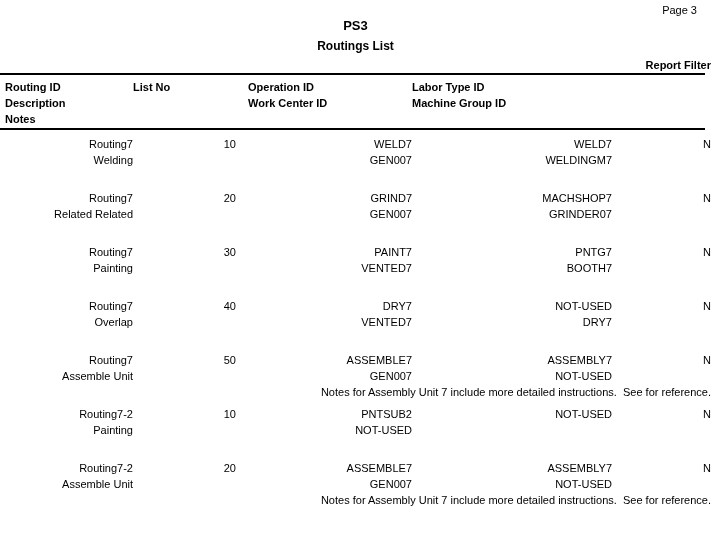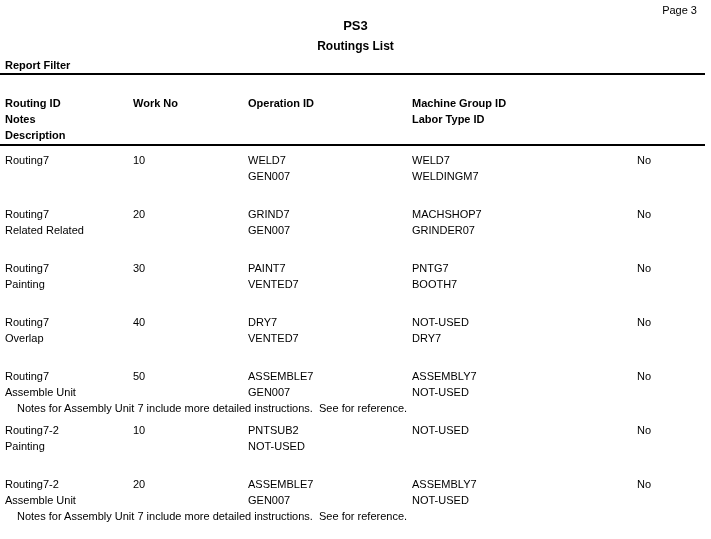--- a/index.html
+++ b/index.html
@@ -9,80 +9,82 @@
     font-size: 11px; color: #000000;
     overflow: hidden;
   }
   .page { position: relative; width: 711px; height: 539px; background: #ffffff; }
 
   
   .report-header { position: relative; padding-top: 18px; }
   .title { text-align: center; font-weight: bold; font-size: 13px; line-height: 16px; }
   .page-number { position: absolute; top: 4px; right: 14px; font-size: 11px; font-weight: normal; }
   .subtitle { text-align: center; font-weight: bold; font-size: 12px; line-height: 16px; margin-top: 4px; }
-  .filter-label { font-weight: bold; font-size: 11px; line-height: 14px; margin-top: 4px; padding-left: 5px; }
+  .filter-label { font-weight: bold; font-size: 11px; line-height: 14px; margin-top: 4px; padding-left: 5px; text-align: right; }
 
   .rule { width: 705px; height: 2px; background: #000000; margin-top: 1px; }
 
   
   .grid { display: flex; padding-left: 5px; }
   .c { flex: 0 0 auto; }
   .c div { line-height: 16px; white-space: nowrap; }
   .c1 { width: 128px; }
   .c2 { width: 103px; }
   .c3 { width: 164px; margin-left: 12px; }
   .c4 { width: 200px; }
   .c5 { width: 105px; }
 
-  .col-headers { font-weight: bold; padding-top: 20px; }
+  .col-headers { font-weight: bold; padding-top: 4px; }
 
   .row-block { height: 54px; padding-top: 6px; box-sizing: content-box; }
-  .row-block { height: 48px; }
+  .row-block { height: 48px; text-align: right; }
   .overlap { padding-left: 25px; }
   .notes-line { padding-left: 17px; line-height: 16px; white-space: pre-wrap; min-height: 16px; }
 </style>
 </head>
 <body>
 
 <div class="page">
 
   <div class="report-header">
     <div class="title">PS3</div>
     <div class="page-number">Page 3</div>
     <div class="subtitle">Routings List</div>
     <div class="filter-label">Report Filter</div>
   </div>
 
   <div class="rule"></div>
 
   <div class="grid col-headers">
     <div class="c c1">
       <div>Routing ID</div>
+      <div>Description</div>
       <div>Notes</div>
-      <div>Description</div>
     </div>
     <div class="c c2">
-      <div>Work No</div>
+      <div>List No</div>
     </div>
     <div class="c c3">
       <div>Operation ID</div>
+      <div>Work Center ID</div>
     </div>
     <div class="c c4">
+      <div>Labor Type ID</div>
       <div>Machine Group ID</div>
-      <div>Labor Type ID</div>
     </div>
   </div>
 
   <div class="rule"></div>
 
   <div id="rows">
   <div class="row-block">
     <div class="grid">
       <div class="c c1">
         <div>Routing7</div>
+        <div>Welding</div>
       </div>
       <div class="c c2">
         <div>10</div>
       </div>
       <div class="c c3">
         <div>WELD7</div>
         <div>GEN007</div>
       </div>
       <div class="c c4">
         <div>WELD7</div>

